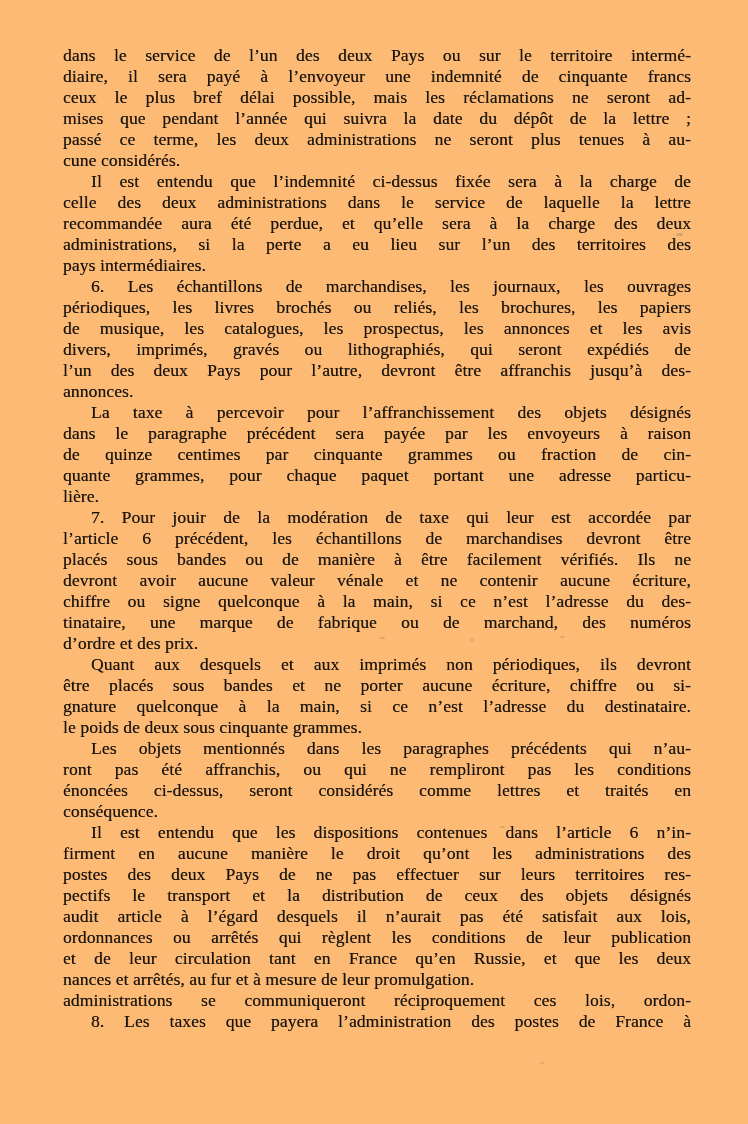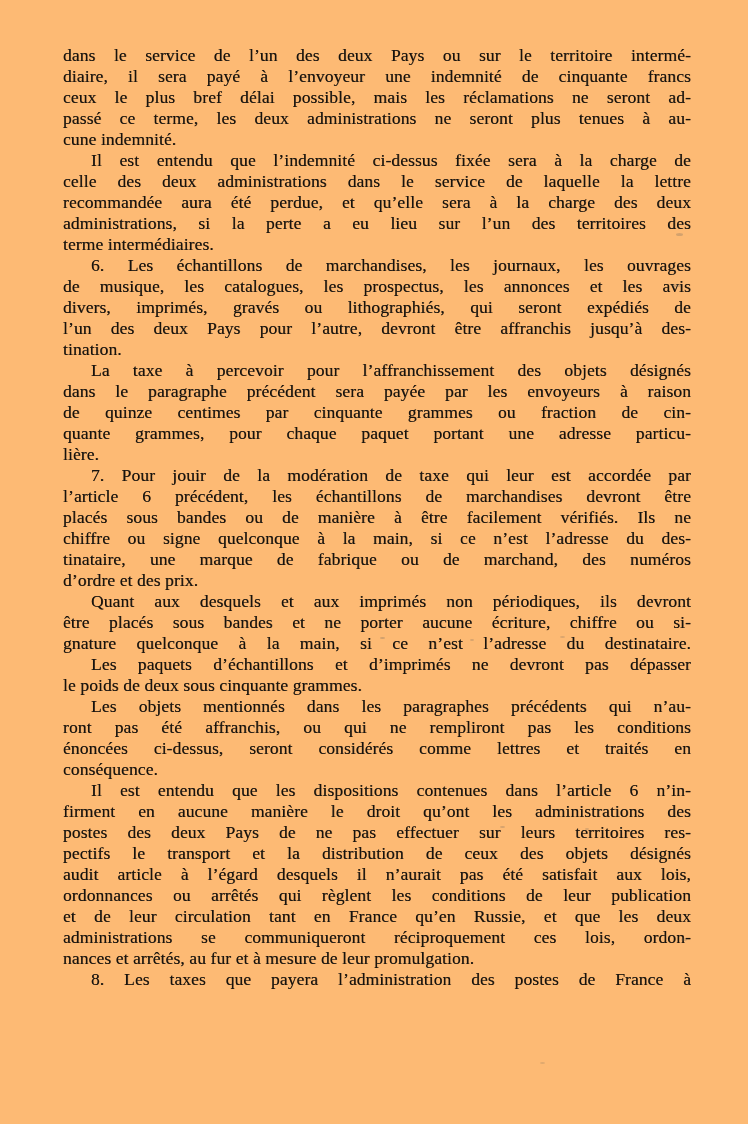--- a/index.html
+++ b/index.html
@@ -45,61 +45,63 @@
   }
 </style>
 </head>
 <body>
 
 <div class="page">
   <div class="textblock" id="textblock" style="color: rgb(23, 19, 14);">
       <div class="line">dans le service de l’un des deux Pays ou sur le territoire intermé-</div>
       <div class="line">diaire, il sera payé à l’envoyeur une indemnité de cinquante francs</div>
       <div class="line">ceux le plus bref délai possible, mais les réclamations ne seront ad-</div>
+      <div class="line">mises que pendant l’année qui suivra la date du dépôt de la lettre ;</div>
       <div class="line">passé ce terme, les deux administrations ne seront plus tenues à au-</div>
-      <div class="line lastleft">cune indemnité.</div>
+      <div class="line lastleft">cune considérés.</div>
       <div class="line indent">Il est entendu que l’indemnité ci-dessus fixée sera à la charge de</div>
       <div class="line">celle des deux administrations dans le service de laquelle la lettre</div>
       <div class="line">recommandée aura été perdue, et qu’elle sera à la charge des deux</div>
       <div class="line">administrations, si la perte a eu lieu sur l’un des territoires des</div>
-      <div class="line lastleft">terme intermédiaires.</div>
+      <div class="line lastleft">pays intermédiaires.</div>
       <div class="line indent">6. Les échantillons de marchandises, les journaux, les ouvrages</div>
+      <div class="line">périodiques, les livres brochés ou reliés, les brochures, les papiers</div>
       <div class="line">de musique, les catalogues, les prospectus, les annonces et les avis</div>
       <div class="line">divers, imprimés, gravés ou lithographiés, qui seront expédiés de</div>
       <div class="line">l’un des deux Pays pour l’autre, devront être affranchis jusqu’à des-</div>
-      <div class="line lastleft">tination.</div>
+      <div class="line lastleft">annonces.</div>
       <div class="line indent">La taxe à percevoir pour l’affranchissement des objets désignés</div>
       <div class="line">dans le paragraphe précédent sera payée par les envoyeurs à raison</div>
       <div class="line">de quinze centimes par cinquante grammes ou fraction de cin-</div>
       <div class="line">quante grammes, pour chaque paquet portant une adresse particu-</div>
       <div class="line lastleft">lière.</div>
       <div class="line indent">7. Pour jouir de la modération de taxe qui leur est accordée par</div>
       <div class="line">l’article 6 précédent, les échantillons de marchandises devront être</div>
       <div class="line">placés sous bandes ou de manière à être facilement vérifiés. Ils ne</div>
+      <div class="line">devront avoir aucune valeur vénale et ne contenir aucune écriture,</div>
       <div class="line">chiffre ou signe quelconque à la main, si ce n’est l’adresse du des-</div>
       <div class="line">tinataire, une marque de fabrique ou de marchand, des numéros</div>
       <div class="line lastleft">d’ordre et des prix.</div>
       <div class="line indent">Quant aux desquels et aux imprimés non périodiques, ils devront</div>
       <div class="line">être placés sous bandes et ne porter aucune écriture, chiffre ou si-</div>
       <div class="line">gnature quelconque à la main, si ce n’est l’adresse du destinataire.</div>
-      <div class="line indent">Les paquets d’échantillons et d’imprimés ne devront pas dépasser</div>
       <div class="line lastleft">le poids de deux sous cinquante grammes.</div>
       <div class="line indent">Les objets mentionnés dans les paragraphes précédents qui n’au-</div>
       <div class="line">ront pas été affranchis, ou qui ne rempliront pas les conditions</div>
       <div class="line">énoncées ci-dessus, seront considérés comme lettres et traités en</div>
       <div class="line lastleft">conséquence.</div>
       <div class="line indent">Il est entendu que les dispositions contenues dans l’article 6 n’in-</div>
       <div class="line">firment en aucune manière le droit qu’ont les administrations des</div>
       <div class="line">postes des deux Pays de ne pas effectuer sur leurs territoires res-</div>
       <div class="line">pectifs le transport et la distribution de ceux des objets désignés</div>
       <div class="line">audit article à l’égard desquels il n’aurait pas été satisfait aux lois,</div>
       <div class="line">ordonnances ou arrêtés qui règlent les conditions de leur publication</div>
       <div class="line">et de leur circulation tant en France qu’en Russie, et que les deux</div>
+      <div class="line lastleft">nances et arrêtés, au fur et à mesure de leur promulgation.</div>
       <div class="line">administrations se communiqueront réciproquement ces lois, ordon-</div>
-      <div class="line lastleft">nances et arrêtés, au fur et à mesure de leur promulgation.</div>
       <div class="line indent">8. Les taxes que payera l’administration des postes de France à</div>
     </div>
 
   <div class="speck" style="left:676px; top:233px; width:7px; height:3px; opacity:.28;"></div>
   <div class="speck" style="left:672px; top:284px; width:9px; height:3px; opacity:.25;"></div>
   <div class="speck" style="left:646px; top:478px; width:5px; height:3px; opacity:.22;"></div>
   <div class="speck" style="left:380px; top:637px; width:5px; height:2px; opacity:.30;"></div>
   <div class="speck" style="left:470px; top:639px; width:4px; height:2px; opacity:.26;"></div>
   <div class="speck" style="left:560px; top:636px; width:5px; height:2px; opacity:.24;"></div>
   <div class="speck" style="left:500px; top:826px; width:5px; height:2px; opacity:.28;"></div>

